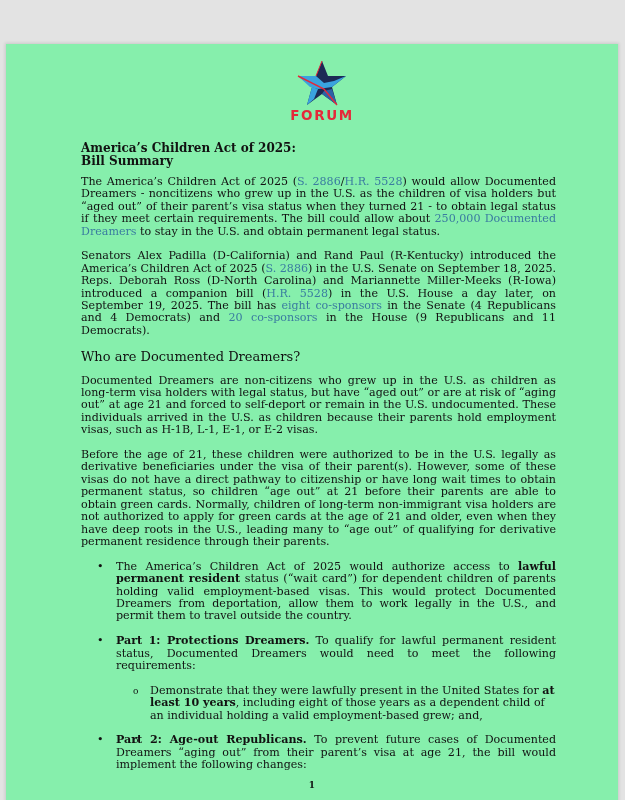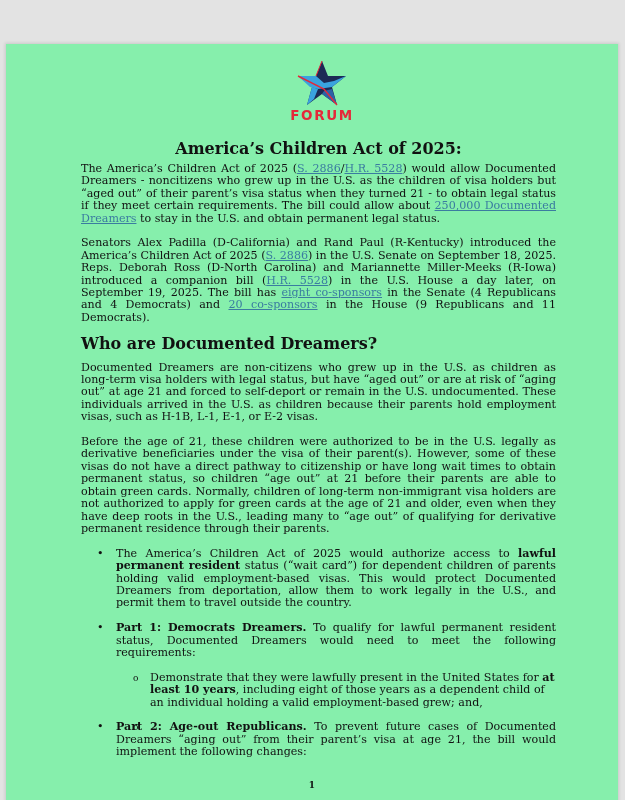--- a/index.html
+++ b/index.html
@@ -41,37 +41,35 @@
       letter-spacing: 1.6px;
       margin-top: 2px;
     }
     .content {
       position: absolute;
       left: 75px;
       top: 98px;
       width: 475px;
     }
     .title {
-      text-align: center;
       font-weight: bold;
-      font-size: 16px;
+      font-size: 12px;
       line-height: 13px;
       margin: 0 0 8px 0;
     }
     p {
       margin: 0 0 12.4px 0;
       text-align: justify;
     }
     a, .link {
       color: #3a7ca0;
-      text-decoration: underline;
     }
     h2 {
-      font-size: 16px;
-      font-weight: bold;
+      font-size: 13px;
+      font-weight: normal;
       margin: 0 0 12px 0;
       line-height: 13px;
     }
     ul.bullets {
       list-style: none;
       margin: 0;
       padding: 0 0 0 35px;
     }
     ul.bullets > li {
       position: relative;
@@ -124,39 +122,40 @@
       <polyline points="4,17 30,30 43,46" fill="none" stroke="#e5283a" stroke-width="1.4"></polyline>
       <polyline points="22,17 28,2" fill="none" stroke="#e5283a" stroke-width="1"></polyline>
     </svg>
     <div class="logo-text">FORUM</div>
   </div>
 
   <div class="content">
 
     <div class="title">
       <div>America’s Children Act of 2025:</div>
+      <div>Bill Summary</div>
     </div>
 
     <p><span>The America’s Children Act of 2025 (</span><a>S. 2886</a><span>/</span><a>H.R. 5528</a><span>) would allow Documented Dreamers - noncitizens who grew up in the U.S. as the children of visa holders but “aged out” of their parent’s visa status when they turned 21 - to obtain legal status if they meet certain requirements. The bill could allow about </span><a>250,000 Documented Dreamers</a><span> to stay in the U.S. and obtain permanent legal status.</span></p>
 
     <p><span>Senators Alex Padilla (D-California) and Rand Paul (R-Kentucky) introduced the America’s Children Act of 2025 (</span><a>S. 2886</a><span>) in the U.S. Senate on September 18, 2025. Reps. Deborah Ross (D-North Carolina) and Mariannette Miller-Meeks (R-Iowa) introduced a companion bill (</span><a>H.R. 5528</a><span>) in the U.S. House a day later, on September 19, 2025. The bill has </span><a>eight co-sponsors</a><span> in the Senate (4 Republicans and 4 Democrats) and </span><a>20 co-sponsors</a><span> in the House (9 Republicans and 11 Democrats).</span></p>
 
     <h2>Who are Documented Dreamers?</h2>
     <p>Documented Dreamers are non-citizens who grew up in the U.S. as children as long-term visa holders with legal status, but have “aged out” or are at risk of “aging out” at age 21 and forced to self-deport or remain in the U.S. undocumented. These individuals arrived in the U.S. as children because their parents hold employment visas, such as H-1B, L-1, E-1, or E-2 visas.</p>
     <p>Before the age of 21, these children were authorized to be in the U.S. legally as derivative beneficiaries under the visa of their parent(s). However, some of these visas do not have a direct pathway to citizenship or have long wait times to obtain permanent status, so children “age out” at 21 before their parents are able to obtain green cards. Normally, children of long-term non-immigrant visa holders are not authorized to apply for green cards at the age of 21 and older, even when they have deep roots in the U.S., leading many to “age out” of qualifying for derivative permanent residence through their parents.</p>
 
 
     <ul class="bullets">
       <li>
         <span class="bul">•</span>
         <span>The America’s Children Act of 2025 would authorize access to </span><b>lawful permanent resident</b><span> status (“wait card”) for dependent children of parents holding valid employment-based visas. This would protect Documented Dreamers from deportation, allow them to work legally in the U.S., and permit them to travel outside the country.</span>
       </li>
       <li>
         <span class="bul">•</span>
-        <b>Part 1: Democrats Dreamers.</b><span> To qualify for lawful permanent resident status, Documented Dreamers would need to meet the following requirements:</span>
+        <b>Part 1: Protections Dreamers.</b><span> To qualify for lawful permanent resident status, Documented Dreamers would need to meet the following requirements:</span>
         <ul class="sub">
           <li>
             <span class="bul">o</span>
             <span>Demonstrate that they were lawfully present in the United States for </span><b>at least 10 years</b><span>, including eight of those years as a dependent child of an individual holding a valid employment-based grew; and,</span>
           </li>
           <li style="margin-bottom:0">
             <span class="bul">o</span>
           </li>
         </ul>
       </li>

